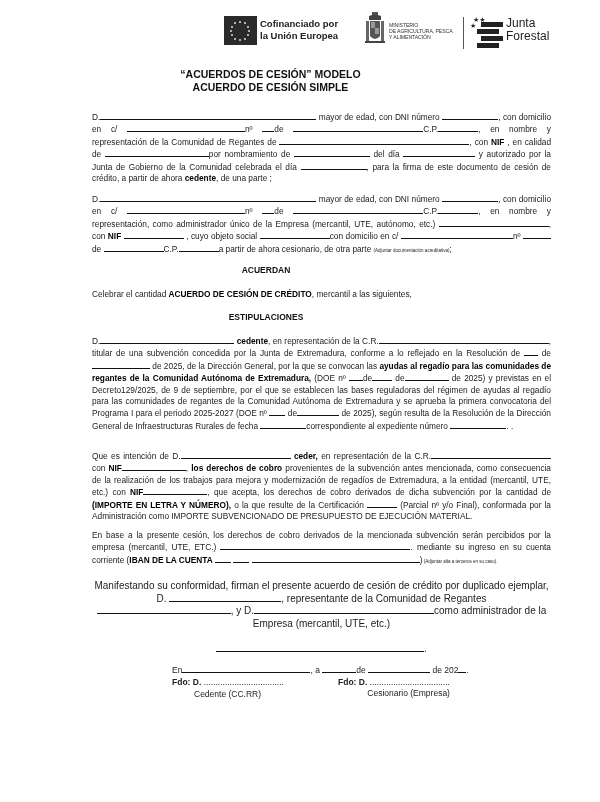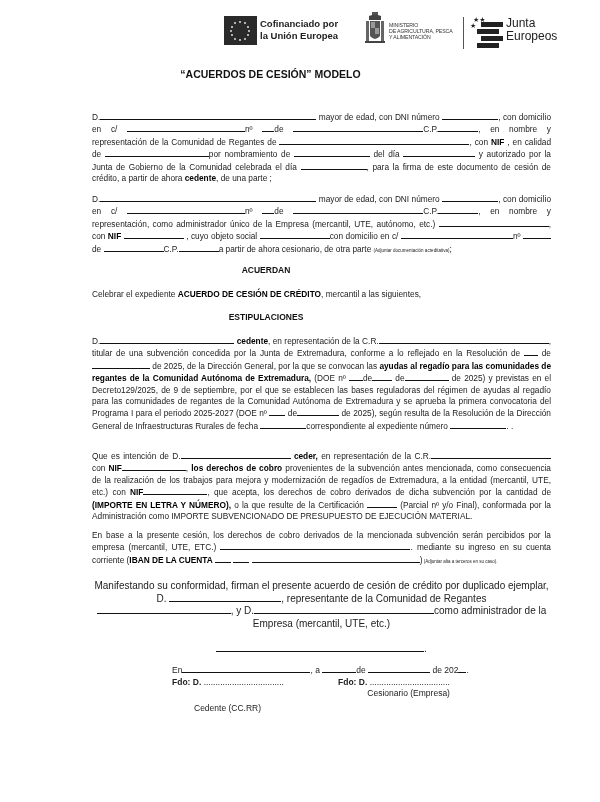--- a/index.html
+++ b/index.html
@@ -69,48 +69,49 @@
   <svg class="fondos-mark" viewBox="0 0 36 36">
     <text x="3" y="8" font-size="7" fill="#222">★★</text>
     <text x="0" y="14" font-size="7" fill="#222">★</text>
     <rect x="11" y="8" width="22" height="5" fill="#222"></rect>
     <rect x="7" y="15" width="22" height="5" fill="#222"></rect>
     <rect x="11" y="22" width="22" height="5" fill="#222"></rect>
     <rect x="7" y="29" width="22" height="5" fill="#222"></rect>
   </svg>
   <div class="fondos-text">
     <div>Junta</div>
-    <div>Europeos</div>
+    <div>Forestal</div>
   </div>
 </div>
 
 <div class="title">
   <div>“ACUERDOS DE CESIÓN” MODELO</div>
+  <div>ACUERDO DE CESIÓN SIMPLE</div>
 </div>
 
 <div class="p" style="top:111px"><span>D.</span><span class="u" style="width:216px"></span><span> mayor de edad, con DNI número </span><span class="u" style="width:56px"></span><span>, con domicilio en c/ </span><span class="u" style="width:118px"></span><span>nº </span><span class="u" style="width:12px"></span><span>de </span><span class="u" style="width:130px"></span><span>C.P.</span><span class="u" style="width:40px"></span><span>, en nombre y representación de la Comunidad de Regantes de </span><span class="u" style="width:190px"></span><span>, con </span><b>NIF</b> <span>, en calidad de </span><span class="u" style="width:104px"></span><span>por nombramiento de </span><span class="u" style="width:76px"></span><span> del día </span><span class="u" style="width:72px"></span><span> y autorizado por la Junta de Gobierno de la Comunidad celebrada el día </span><span class="u" style="width:66px"></span><span>, para la firma de este documento de cesión de crédito, a partir de ahora </span><b>cedente</b><span>, de una parte ;</span></div>
 
 <div class="p" style="top:193px"><span>D.</span><span class="u" style="width:216px"></span><span> mayor de edad, con DNI número </span><span class="u" style="width:56px"></span><span>, con domicilio en c/ </span><span class="u" style="width:118px"></span><span>nº </span><span class="u" style="width:12px"></span><span>de </span><span class="u" style="width:130px"></span><span>C.P.</span><span class="u" style="width:40px"></span><span>, en nombre y representación, como administrador único de la Empresa (mercantil, UTE, autónomo, etc.) </span><span class="u" style="width:110px"></span><span>, con </span><b>NIF</b> <span class="u" style="width:60px"></span><span> , cuyo objeto social </span><span class="u" style="width:70px"></span><span>con domicilio en c/ </span><span class="u" style="width:112px"></span><span>nº </span><span class="u" style="width:28px"></span><span> de </span><span class="u" style="width:60px"></span><span>C.P.</span><span class="u" style="width:40px"></span><span>a partir de ahora cesionario, de otra parte </span><span class="small">(Adjuntar documentación acreditativa)</span><span>;</span></div>
 
 <div class="center-h" style="top:265px">ACUERDAN</div>
 
-<div class="p" style="top:289px"><span>Celebrar el expediente </span><b>ACUERDO DE CESIÓN DE CRÉDITO</b><span>, mercantil a las siguientes,</span></div>
+<div class="p" style="top:289px"><span>Celebrar el cantidad </span><b>ACUERDO DE CESIÓN DE CRÉDITO</b><span>, mercantil a las siguientes,</span></div>
 
 <div class="center-h" style="top:312px">ESTIPULACIONES</div>
 
 <div class="p" style="top:335px"><span>D.</span><span class="u" style="width:134px"></span> <b>cedente</b><span>, en representación de la C.R.</span><span class="u" style="width:170px"></span><span>, titular de una subvención concedida por la Junta de Extremadura, conforme a lo reflejado en la Resolución de </span><span class="u" style="width:14px"></span><span> de </span><span class="u" style="width:58px"></span><span> de 2025, de la Dirección General, por la que se convocan las </span><b>ayudas al regadío para las comunidades de regantes de la Comunidad Autónoma de Extremadura,</b><span> (DOE nº </span><span class="u" style="width:14px"></span><span>de</span><span class="u" style="width:20px"></span><span> de</span><span class="u" style="width:44px"></span><span> de 2025) y previstas en el Decreto129/2025, de 9 de septiembre, por el que se establecen las bases reguladoras del régimen de ayudas al regadío para las comunidades de regantes de la Comunidad Autónoma de Extremadura y se aprueba la primera convocatoria del Programa I para el periodo 2025-2027 (DOE nº </span><span class="u" style="width:16px"></span><span> de</span><span class="u" style="width:42px"></span><span> de 2025), según resulta de la Resolución de la Dirección General de Infraestructuras Rurales de fecha </span><span class="u" style="width:46px"></span><span>correspondiente al expediente número </span><span class="u" style="width:56px"></span><span>.  .</span></div>
 
 <div class="p" style="top:450px"><span>Que es intención de D.</span><span class="u" style="width:110px"></span> <b>ceder,</b><span> en representación de la C.R.</span><span class="u" style="width:120px"></span><span>con </span><b>NIF</b><span class="u" style="width:64px"></span><span>, </span><b>los derechos de cobro</b><span> provenientes de la subvención antes mencionada, como consecuencia de la realización de los trabajos para mejora y modernización de regadíos de Extremadura, a la entidad (mercantil, UTE, etc.) con </span><b>NIF</b><span class="u" style="width:64px"></span><span>, que acepta, los derechos de cobro derivados de dicha subvención por la cantidad de </span><b>(IMPORTE EN LETRA Y NÚMERO),</b><span> o la que resulte de la Certificación </span><span class="u" style="width:30px"></span><span> (Parcial nº y/o Final), conformada por la Administración como IMPORTE SUBVENCIONADO DE PRESUPUESTO DE EJECUCIÓN MATERIAL.</span></div>
 
 <div class="p" style="top:530px"><span>En base a la presente cesión, los derechos de cobro derivados de la mencionada subvención serán percibidos por la empresa (mercantil, UTE, ETC.) </span><span class="u" style="width:190px"></span><span>. mediante su ingreso en su cuenta corriente (</span><b>IBAN DE LA CUENTA</b> <span class="u" style="width:16px"></span> <span class="u" style="width:16px"></span> <span class="u" style="width:168px"></span><span>)</span><span class="small"> (Adjuntar alta a terceros en su caso).</span></div>
 
 <div class="p big" style="top:580px"><span>Manifestando su conformidad, firman el presente acuerdo de cesión de crédito por duplicado ejemplar, D. </span><span class="u" style="width:112px"></span><span>, representante de la Comunidad de Regantes</span><span class="u" style="width:134px"></span><span>, y D.</span><span class="u" style="width:180px"></span><span>como administrador de la Empresa (mercantil, UTE, etc.)</span><br><br><span class="u" style="width:208px"></span><span>.</span></div>
 
 <div class="sig" style="top:648px; left:172px;margin-top:16px;"><span>En</span><span class="u" style="width:128px"></span><span>, a </span><span class="u" style="width:34px"></span><span>de </span><span class="u" style="width:62px"></span><span> de 202</span><span class="u" style="width:8px"></span><span>.</span></div>
 
 <div class="sig" style="top:677px; left:172px;">
   <div><b>Fdo: D.</b><span> ..................................</span></div>
-  <div style="padding-left:22px; margin-top:16px;">Cedente (CC.RR)</div>
+  <div style="padding-left:22px; margin-top:2px;">Cedente (CC.RR)</div>
 </div>
 <div class="sig" style="top:677px; left:338px;">
   <div><b>Fdo: D.</b><span> ..................................</span></div>
   <div style="padding-left:26px; margin-top:1px;text-align:right;">Cesionario (Empresa)</div>
 </div>
 
 </body></html>

